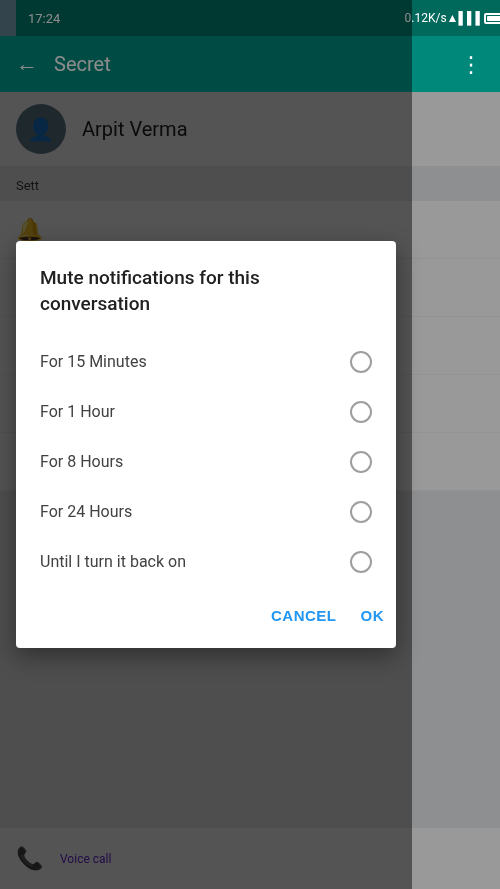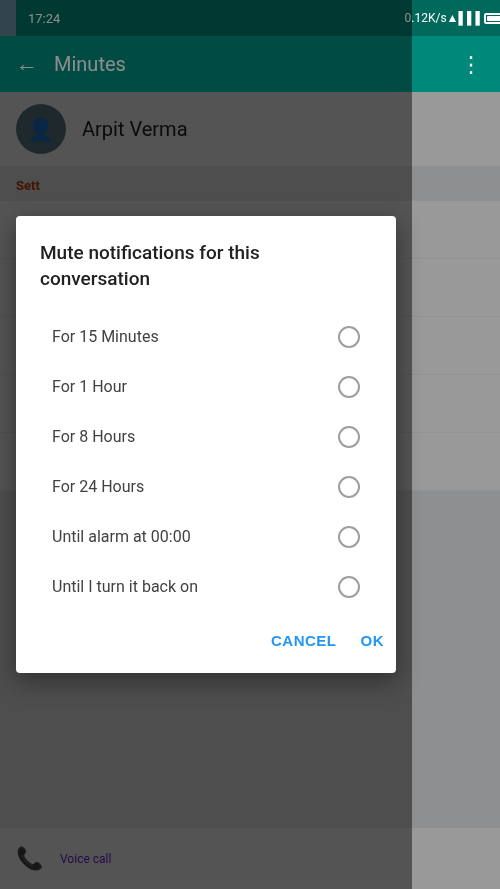--- a/index.html
+++ b/index.html
@@ -96,22 +96,22 @@
     }
 
     .bg-username {
       font-size: 20px;
       color: #212121;
     }
 
     .bg-settings-label {
       padding: 12px 16px 8px;
       font-size: 13px;
-      color: #c2410c;
-      font-weight: 700;
+      color: #404040;
+      font-weight: 400;
     }
 
     .bg-menu-item {
       display: flex;
       align-items: center;
       padding: 16px 16px;
       gap: 16px;
       background: white;
       border-bottom: 1px solid #f5f5f5;
     }
@@ -167,21 +167,21 @@
       font-weight: 500;
       color: #212121;
       padding: 0 24px 20px;
       line-height: 1.35;
     }
 
     .radio-option {
       display: flex;
       align-items: center;
       justify-content: space-between;
-      padding: 14px 36px;
+      padding: 14px 24px;
       cursor: pointer;
     }
 
     .radio-label {
       font-size: 16px;
       color: #424242;
     }
 
     .radio-circle {
       width: 22px;
@@ -259,21 +259,21 @@
     <span>▲</span>
     <span>▌▌▌</span>
     <div class="battery-icon">
       <div class="battery-fill"></div>
     </div>
   </div>
 </div>
 
 <div class="app-bar">
   <span class="back-arrow">←</span>
-  <span class="app-bar-title">Minutes</span>
+  <span class="app-bar-title">Secret</span>
   <span class="more-icon">⋮</span>
 </div>
 
 <div class="bg-content">
   <div class="bg-user-row">
     <div class="avatar">👤</div>
     <span class="bg-username">Arpit Verma</span>
   </div>
 
   <div class="bg-settings-label">Sett</div>
@@ -318,24 +318,20 @@
     <div class="radio-option">
       <span class="radio-label">For 8 Hours</span>
       <div class="radio-circle"></div>
     </div>
 
     <div class="radio-option">
       <span class="radio-label">For 24 Hours</span>
       <div class="radio-circle"></div>
     </div>
 
-    <div class="radio-option">
-      <span class="radio-label">Until alarm at 00:00</span>
-      <div class="radio-circle"></div>
-    </div>
 
     <div class="radio-option">
       <span class="radio-label">Until I turn it back on</span>
       <div class="radio-circle"></div>
     </div>
 
     <div class="dialog-actions">
       <button class="btn-cancel">CANCEL</button>
       <button class="btn-ok">OK</button>
     </div>

